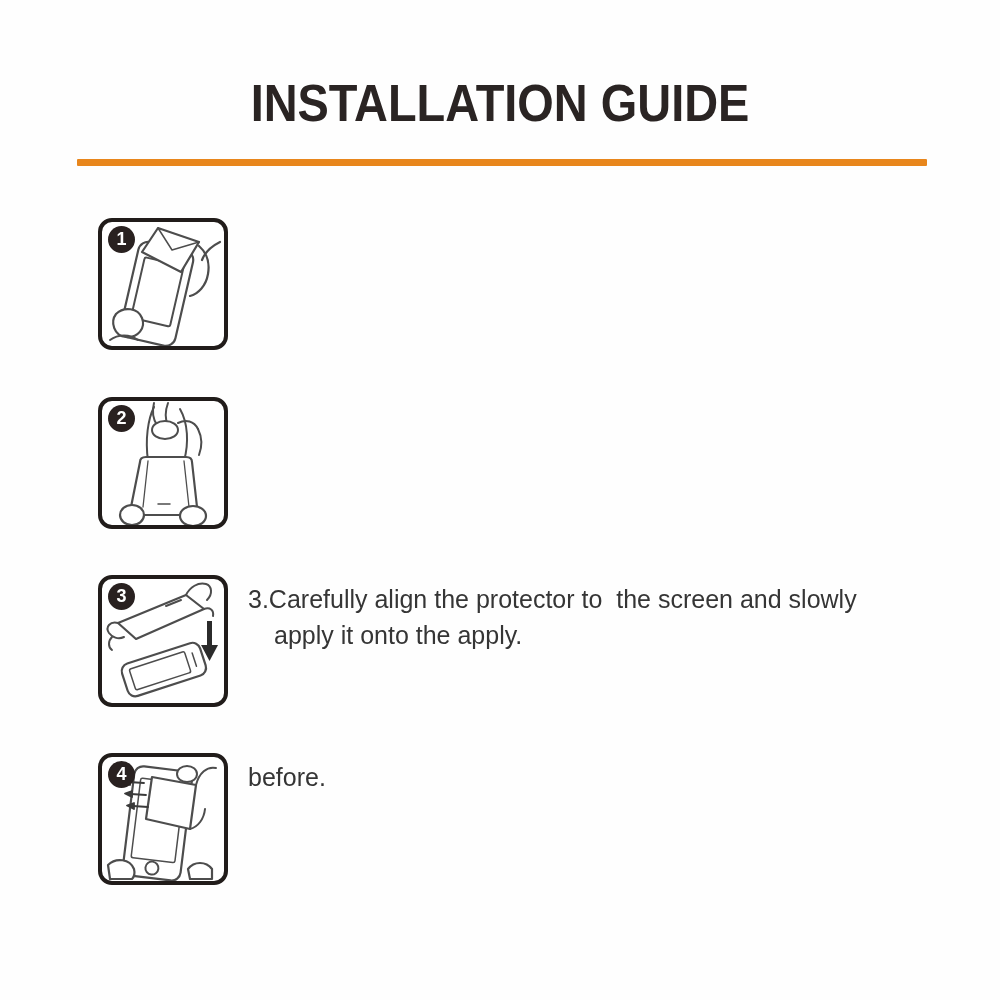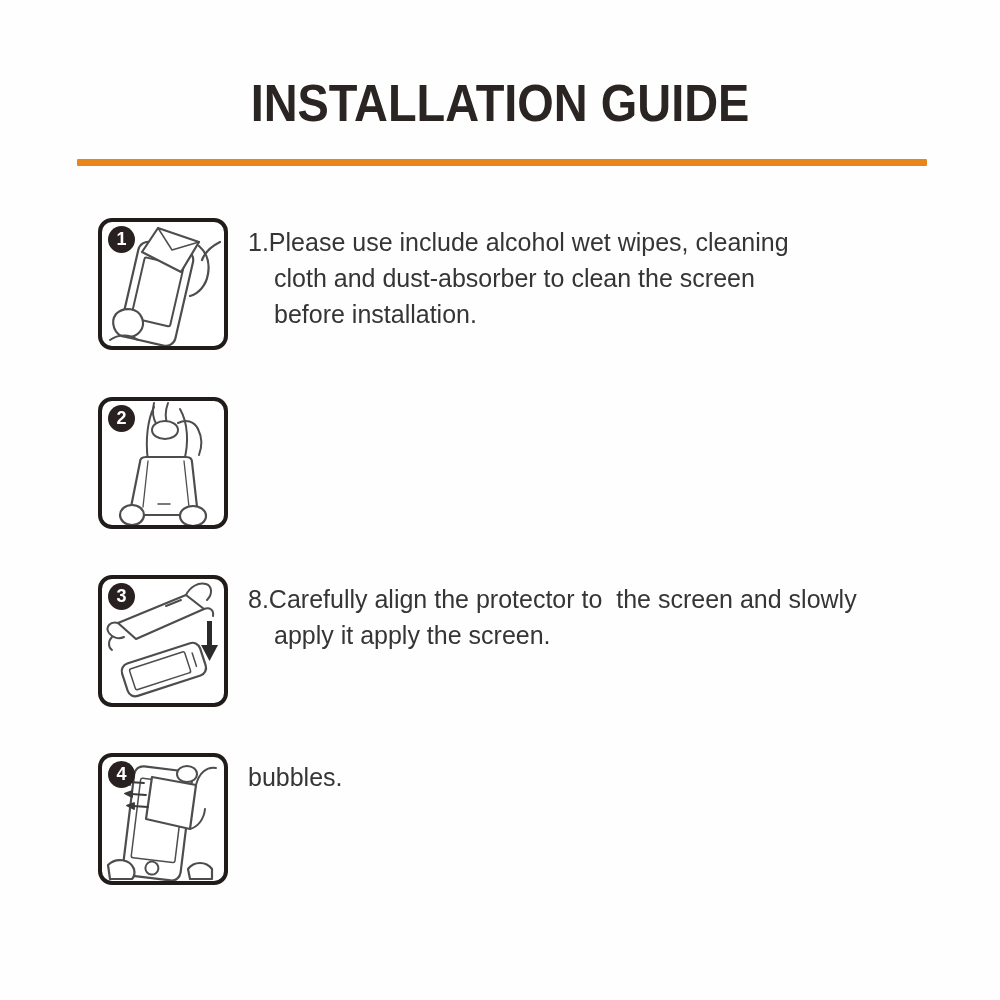--- a/index.html
+++ b/index.html
@@ -54,25 +54,20 @@
           <line x1="48" y1="31" x2="62" y2="31" stroke-width="2"></line>
         </g>
         <polygon points="56,6 97,20 79,50 40,30" fill="#fff"></polygon>
         <path d="M56,6 L70,28 L97,20" stroke-width="1.5"></path>
         <path d="M97,24 C104,30 108,40 106,52 C104,64 96,72 88,74"></path>
         <path d="M118,20 C110,24 103,30 100,38"></path>
         <path d="M14,92 C22,84 36,86 40,96 C44,106 36,116 24,115 C12,114 8,100 14,92 Z" fill="#fff"></path>
         <path d="M8,118 C16,112 28,112 36,118" stroke-width="2"></path>
       </svg>
     </div>
-    <div class="step-text">
-      <div class="step-line">1.Please use include alcohol wet wipes, cleaning</div>
-      <div class="step-line">cloth and dust-absorber to clean the screen</div>
-      <div class="step-line">before installation.</div>
-    </div>
   </div>
 
   <div class="step step-2">
     <div class="figure">
       <div class="badge">2</div>
       <svg viewBox="0 0 122 124" fill="none" stroke="#4d4d4d" stroke-width="2.2" stroke-linecap="round" stroke-linejoin="round">
         <path d="M46,60 C43,38 46,18 52,6" stroke-width="2"></path>
         <path d="M82,60 C87,42 86,22 78,8" stroke-width="2"></path>
         <path d="M52,2 C50,10 51,18 55,24" stroke-width="2"></path>
         <path d="M66,2 C63,10 63,18 66,25" stroke-width="2"></path>
@@ -104,22 +99,22 @@
         <path d="M102,30 C108,28 112,31 111,37" stroke-width="2"></path>
         <path d="M16,44 C8,42 3,48 7,54 C10,58 16,61 22,58" stroke-width="2"></path>
         <path d="M10,58 C6,62 6,68 10,71" stroke-width="2"></path>
         <g fill="#2b2b2b" stroke="none">
           <rect x="105" y="42" width="5" height="26"></rect>
           <polygon points="99,66 116,66 107.5,82"></polygon>
         </g>
       </svg>
     </div>
     <div class="step-text">
-      <div class="step-line">8.Carefully align the protector to  the screen and slowly</div>
-      <div class="step-line">apply it apply the screen.</div>
+      <div class="step-line">3.Carefully align the protector to  the screen and slowly</div>
+      <div class="step-line">apply it onto the apply.</div>
     </div>
   </div>
 
   <div class="step step-4">
     <div class="figure">
       <div class="badge">4</div>
       <svg viewBox="0 0 122 124" fill="none" stroke="#4d4d4d" stroke-width="2.2" stroke-linecap="round" stroke-linejoin="round">
         <g transform="rotate(7 60 70)">
           <rect x="26" y="12" width="58" height="110" rx="9" fill="#fff"></rect>
           <rect x="33" y="24" width="44" height="80" rx="2" fill="#fff" stroke-width="1.5"></rect>
@@ -135,17 +130,17 @@
           <line x1="44" y1="38" x2="29" y2="37"></line>
             <polygon points="23,36.5 30,34 30,40"></polygon>
           <line x1="46" y1="50" x2="31" y2="49"></line>
             <polygon points="25,48.5 32,46 32,52"></polygon>
         </g>
         <path d="M6,108 C14,100 28,102 32,112 C33,116 32,120 30,122 L8,122 Z" fill="#fff"></path>
         <path d="M86,112 C92,104 104,104 110,112 L110,122 L88,122 Z" fill="#fff"></path>
       </svg>
     </div>
     <div class="step-text">
-      <div class="step-line">bubbles.</div>
+      <div class="step-line">before.</div>
     </div>
   </div>
 
 </div>
 
 </body></html>

